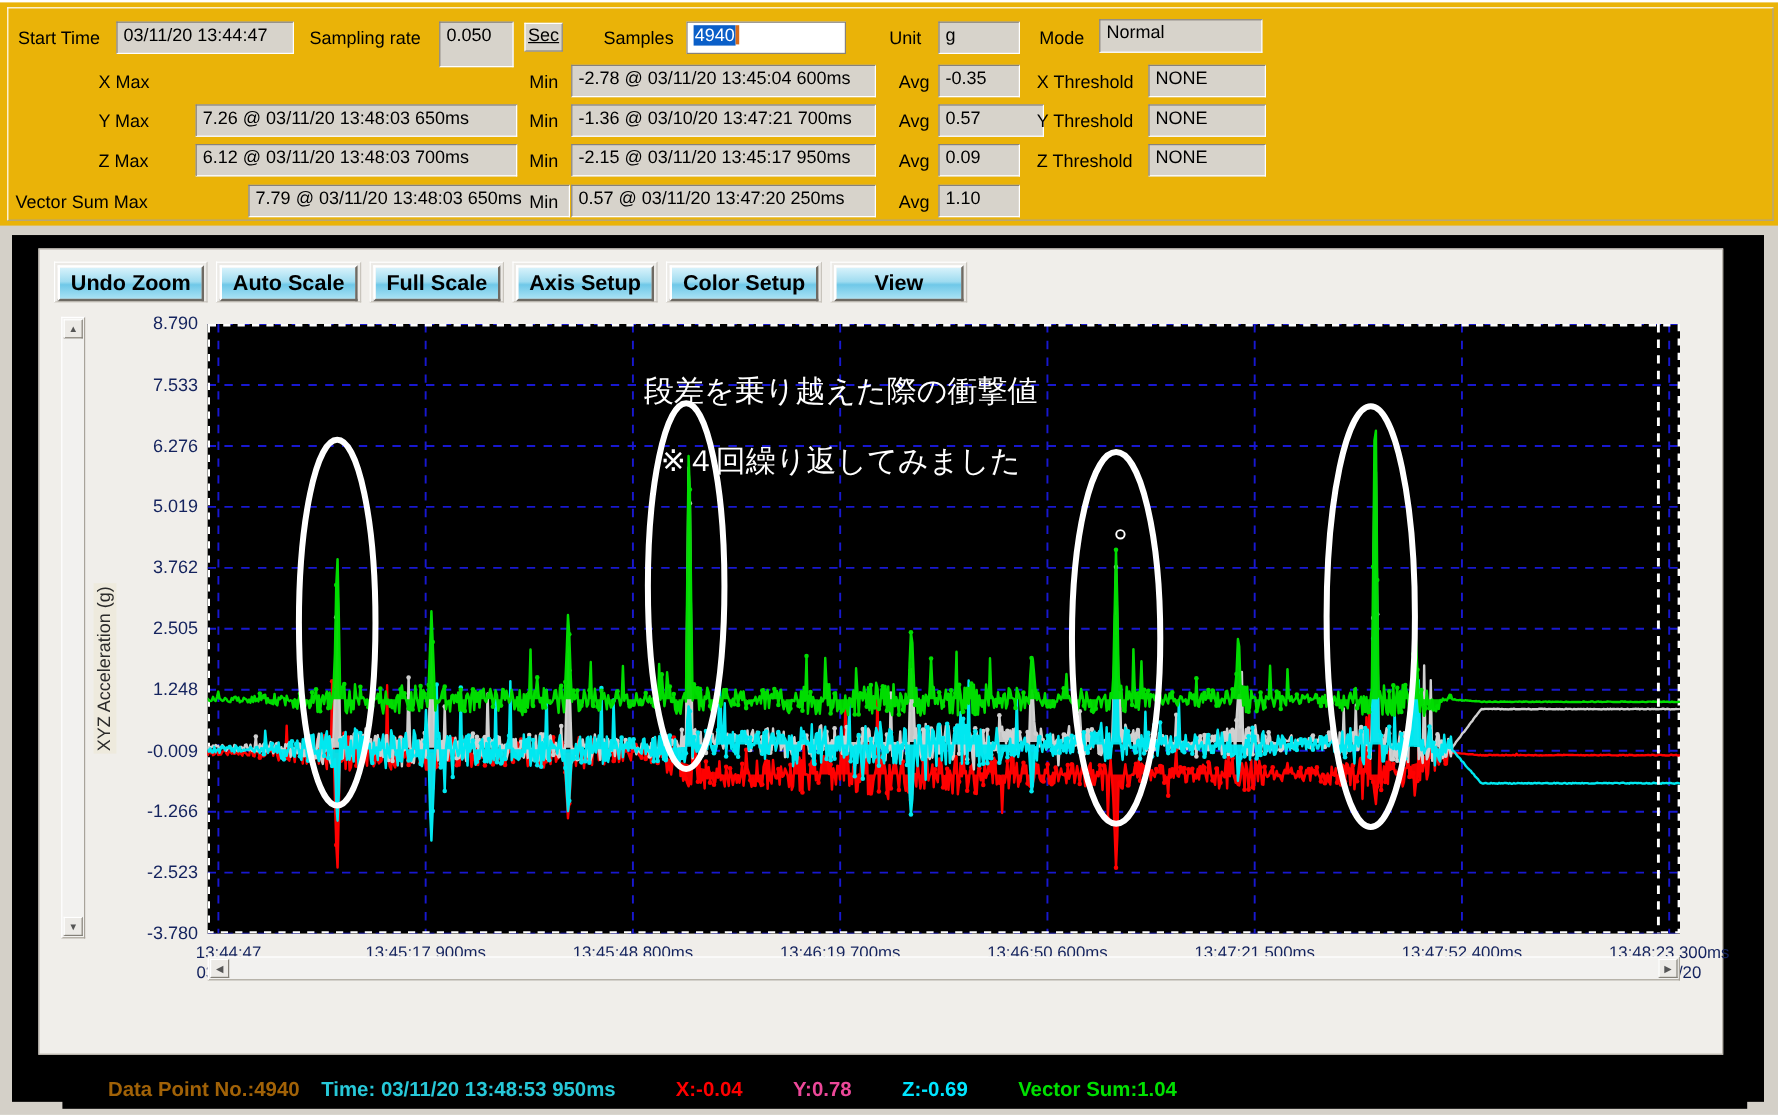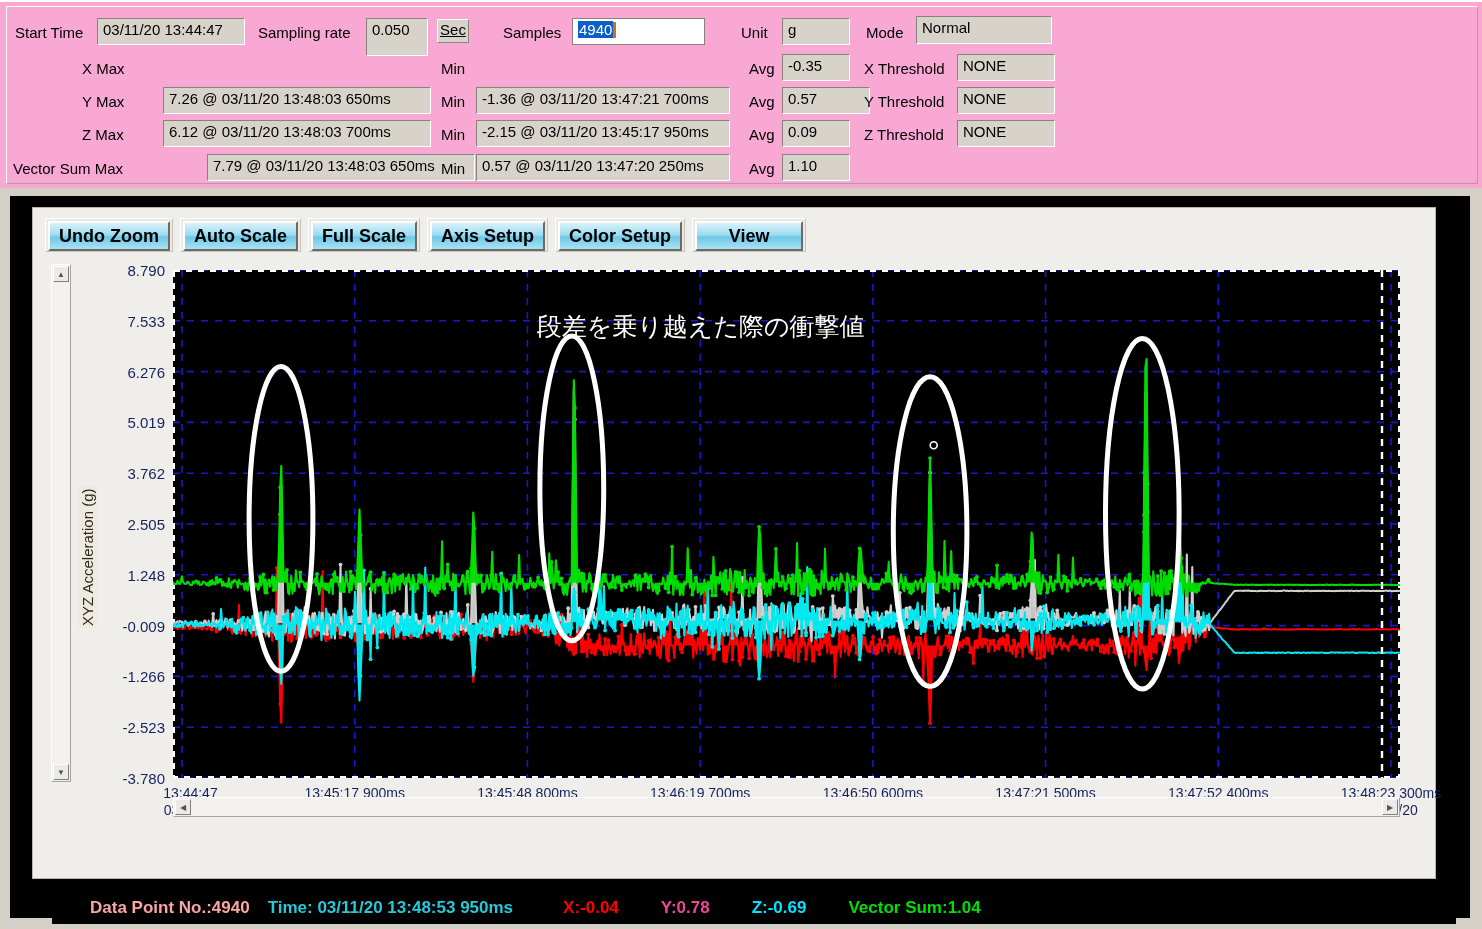--- a/index.html
+++ b/index.html
@@ -6,21 +6,21 @@
   body{
     width:1482px;height:929px;
     background:#d4d0c8;
     font-family:"Liberation Sans","DejaVu Sans",sans-serif;
     overflow:hidden;
     position:relative;
   }
   
   #header{
     position:absolute;left:0;top:0;width:1482px;height:188px;
-    background:#f9a8d4;
+    background:#eab308;
     border-top:2px solid #ffffff;
     box-sizing:border-box;
     padding-left:16px;
   }
   #header:after{
     content:"";position:absolute;left:6px;right:4px;top:4px;bottom:4px;
     border:1px solid #a9a297;border-top-color:#ffffff;border-left-color:#ffffff;
     pointer-events:none;
   }
   .lbl{
@@ -159,29 +159,30 @@
   <div class="fld white" style="left:572px;top:16px;width:133px;height:27px;border:1px solid #87827a;"><span class="sel-text">4940</span><span class="caret"></span></div>
 
   <div class="lbl" style="left:741px;top:22px;">Unit</div>
   <div class="fld" style="left:782px;top:16px;width:68px;height:27px;">g</div>
 
   <div class="lbl" style="left:866px;top:22px;">Mode</div>
   <div class="fld" style="left:916px;top:14px;width:136px;height:28px;">Normal</div>
 
   <div class="lbl" style="left:82px;top:58px;">X  Max</div>
   <div class="lbl" style="left:441px;top:58px;">Min</div>
+  <div class="fld" style="left:476px;top:52px;width:254px;height:27px;">-2.78 @ 03/11/20 13:45:04 600ms</div>
   <div class="lbl" style="left:749px;top:58px;">Avg</div>
   <div class="fld" style="left:782px;top:52px;width:68px;height:27px;">-0.35</div>
   <div class="lbl" style="left:864px;top:58px;">X Threshold</div>
   <div class="fld" style="left:957px;top:52px;width:98px;height:27px;">NONE</div>
 
   <div class="lbl" style="left:82px;top:91px;">Y  Max</div>
   <div class="fld" style="left:163px;top:85px;width:268px;height:27px;">7.26 @ 03/11/20 13:48:03 650ms</div>
   <div class="lbl" style="left:441px;top:91px;">Min</div>
-  <div class="fld" style="left:476px;top:85px;width:254px;height:27px;">-1.36 @ 03/11/20 13:47:21 700ms</div>
+  <div class="fld" style="left:476px;top:85px;width:254px;height:27px;">-1.36 @ 03/10/20 13:47:21 700ms</div>
   <div class="lbl" style="left:749px;top:91px;">Avg</div>
   <div class="fld" style="left:782px;top:85px;width:88px;height:27px;">0.57</div>
   <div class="lbl" style="left:864px;top:91px;">Y Threshold</div>
   <div class="fld" style="left:957px;top:85px;width:98px;height:27px;">NONE</div>
 
   <div class="lbl" style="left:82px;top:124px;">Z  Max</div>
   <div class="fld" style="left:163px;top:118px;width:268px;height:27px;">6.12 @ 03/11/20 13:48:03 700ms</div>
   <div class="lbl" style="left:441px;top:124px;">Min</div>
   <div class="fld" style="left:476px;top:118px;width:254px;height:27px;">-2.15 @ 03/11/20 13:45:17 950ms</div>
   <div class="lbl" style="left:749px;top:124px;">Avg</div>
@@ -1048,20 +1049,21 @@
           <circle cx="1021.6" cy="321.2" r="1.9" fill="#00dd00"></circle>
           <circle cx="1024.9" cy="318.6" r="1.9" fill="#00dd00"></circle>
           <line x1="1209" y1="0" x2="1209" y2="508" stroke="#ffffff" stroke-width="2.4" stroke-dasharray="7 6"></line>
           <ellipse cx="108.0" cy="248.9" rx="31.9" ry="152.4" fill="none" stroke="#ffffff" stroke-width="5"></ellipse>
           <ellipse cx="398.8" cy="218.4" rx="31.9" ry="152.4" fill="none" stroke="#ffffff" stroke-width="5"></ellipse>
           <ellipse cx="757.1" cy="261.6" rx="36.8" ry="154.9" fill="none" stroke="#ffffff" stroke-width="5"></ellipse>
           <ellipse cx="969.3" cy="243.8" rx="36.8" ry="175.3" fill="none" stroke="#ffffff" stroke-width="5"></ellipse>
           <circle cx="760.7" cy="175.3" r="3.5" fill="none" stroke="#ffffff" stroke-width="1.6"></circle>
         </svg>
     <div class="anno-text" style="left: 527.61px; top: 55.88px; transform: translate(-50%, -50%);">段差を乗り越えた際の衝撃値</div>
+        <div class="anno-text" style="left: 527.61px; top: 114.3px; transform: translate(-50%, -50%);">※４回繰り返してみました</div>
       </div>
 
     <div id="xlabels">
         <div class="xlab" style="left: 12px; top: 2px; transform: translateX(-40%);">
           <div>13:44:47</div>
           <div>03/11/20</div>
         </div>
         <div class="xlab" style="left: 181.714px; top: 2px;">
           <div>13:45:17 900ms</div>
           <div>03/11/20</div>
@@ -1091,21 +1093,21 @@
           <div>03/11/20</div>
         </div>
       </div>
 
     <div class="sb-h">
       <div class="sb-hbtn" style="left:1px;">◀</div>
       <div class="sb-hbtn" style="right:1px;">▶</div>
     </div>
 
     <div id="statusbar">
-      <span class="st" style="margin-left: 38px; color: #fca5a5;">Data Point No.:4940</span>
+      <span class="st" style="margin-left: 38px; color: #a16207;">Data Point No.:4940</span>
       <span class="st" style="margin-left: 18px; color: rgb(39, 200, 216);">Time: 03/11/20 13:48:53 950ms</span>
       <span class="st" style="margin-left: 50px; color: rgb(255, 0, 0);">X:-0.04</span>
       <span class="st" style="margin-left: 42px; color: #ec4899;">Y:0.78</span>
       <span class="st" style="margin-left: 42px; color: rgb(0, 229, 255);">Z:-0.69</span>
       <span class="st" style="margin-left: 42px; color: rgb(0, 224, 0);">Vector Sum:1.04</span>
     </div>
 
   </div>
 </div>
 

